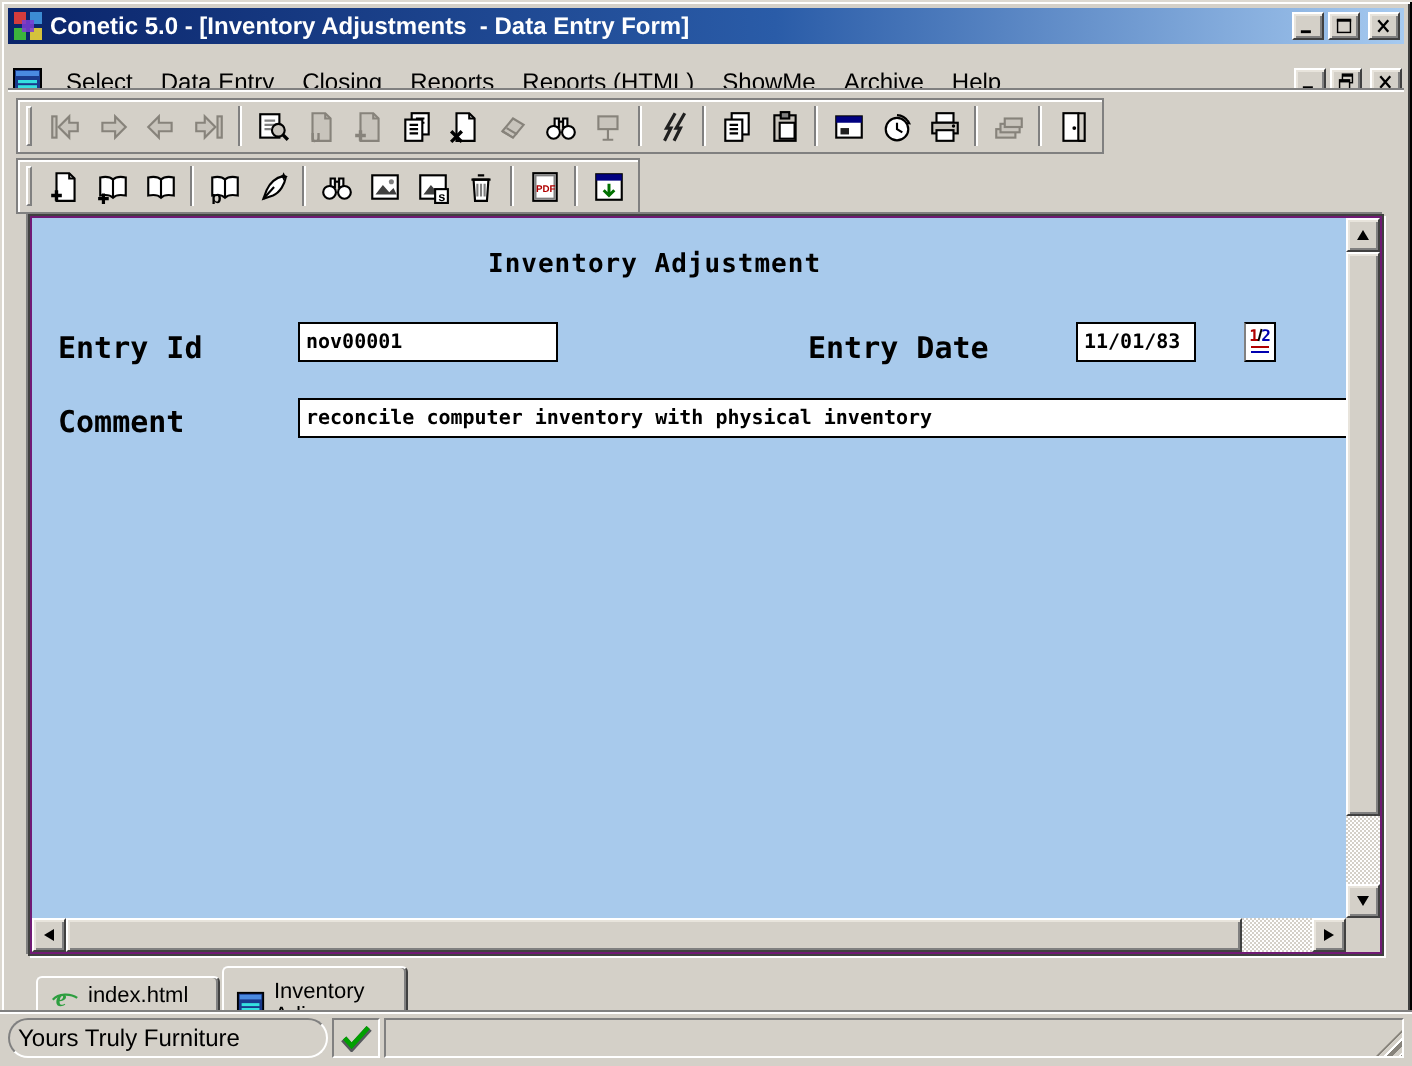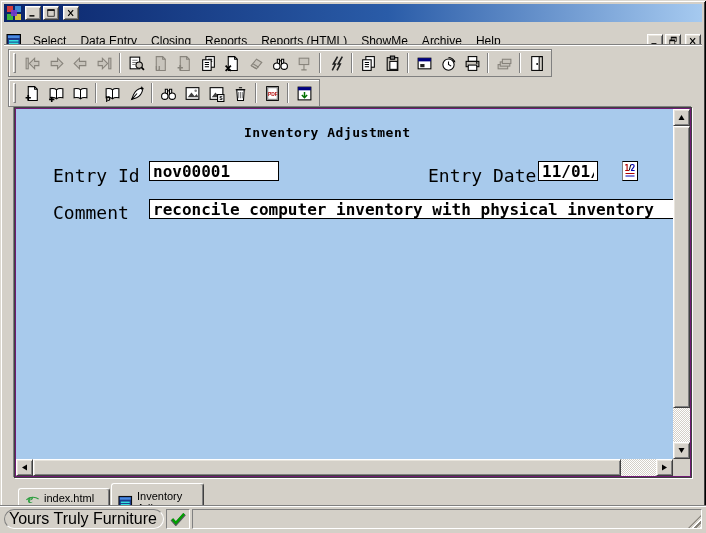--- a/index.html
+++ b/index.html
@@ -36,26 +36,26 @@
         display:flex;align-items:center;justify-content:center;cursor:default;}
   .tbtn svg{width:17px;height:17px;display:block;}
   .tsep{width:0;height:20px;border-left:1px solid #808080;border-right:1px solid #fff;margin:0 3px;}
   
   .client{position:absolute;left:4px;top:107px;right:4px;height:374px;background:#D4D0C8;}
   .docwin{position:absolute;left:10px;top:0;width:678px;height:371px;background:#701a75;
           border:1px solid #404040;box-shadow:-1px -1px 0 #808080,1px 1px 0 #fff;}
   .formarea{position:absolute;left:1px;top:1px;right:18px;bottom:18px;background:#A8CAEC;overflow:hidden;}
   .ftitle{position:absolute;left:228px;top:16px;font-family:"DejaVu Sans Mono","Liberation Mono",monospace;
           font-size:13px;font-weight:bold;letter-spacing:.5px;white-space:pre;}
-  .flabel{position:absolute;font-family:"DejaVu Sans Mono","Liberation Mono",monospace;font-size:18px;font-weight:normal;white-space:pre;margin-left:24px;}
+  .flabel{position:absolute;font-family:"DejaVu Sans Mono","Liberation Mono",monospace;font-size:15px;font-weight:bold;white-space:pre;}
   .l-entryid{left:13px;top:56px;}
   .l-entrydate{left:388px;top:56px;}
   .l-comment{left:13px;top:93px;}
   .finput{position:absolute;height:20px;border:1px solid #000;background:#fff;padding:1px 3px 0 3px;
-          font-family:"DejaVu Sans Mono","Liberation Mono",monospace;font-size:16px;font-weight:bold;color:#000;}
+          font-family:"DejaVu Sans Mono","Liberation Mono",monospace;font-size:10px;font-weight:bold;color:#000;}
   .i-entryid{left:133px;top:52px;width:130px;}
   .i-entrydate{left:522px;top:52px;width:60px;}
   .i-comment{left:133px;top:90px;width:553px;}
   .datebtn{position:absolute;left:606px;top:52px;width:16px;height:20px;padding:0;background:#fff;
            border:1px solid #000;border-left:1px solid #808080;display:flex;align-items:center;justify-content:center;cursor:default;}
   .datebtn svg{width:12px;height:16px;display:block;}
   
   .dith{background:#d4d0c8;background-image:linear-gradient(45deg,#fff 25%,transparent 25%,transparent 75%,#fff 75%),
         linear-gradient(45deg,#fff 25%,transparent 25%,transparent 75%,#fff 75%);background-size:2px 2px;background-position:0 0,1px 1px;}
   .sbtn{position:absolute;width:17px;height:17px;padding:0;background:#D4D0C8;border:1px solid;border-color:#fff #404040 #404040 #fff;
@@ -79,21 +79,21 @@
   .tab{position:absolute;display:flex;align-items:center;gap:4px;padding:0 6px;font-size:11px;background:#D4D0C8;
        border:1px solid;border-color:#fff #404040 #D4D0C8 #fff;border-radius:3px 3px 0 0;cursor:default;
        box-shadow:inset -1px 0 0 #808080;}
   .tab svg{width:15px;height:15px;flex:0 0 auto;}
   .tab.inactive{left:14px;top:7px;height:20px;width:92px;}
   .tab.active{left:107px;top:2px;height:38px;width:93px;}
   
   .statuswrap{position:absolute;left:0;right:0;bottom:0;height:28px;border-top:1px solid #808080;box-shadow:inset 0 1px 0 #fff;background:#D4D0C8;}
   .statusbar{position:absolute;left:4px;right:4px;bottom:4px;height:20px;display:flex;gap:2px;}
   .spanel{border:1px solid;border-color:#808080 #fff #fff #808080;background:#D4D0C8;display:flex;align-items:center;padding:0 4px;overflow:hidden;}
-  .p1{width:160px;font-size:16px;white-space:pre;border-radius:10px;}
+  .p1{width:160px;font-size:12px;white-space:pre;border-radius:10px;}
   .p2{width:24px;justify-content:center;padding:0;}
   .p2 svg{width:18px;height:14px;}
   .p3{flex:1 1 auto;position:relative;}
   .rgrip{position:absolute;right:0;bottom:0;width:13px;height:13px;
          background:repeating-linear-gradient(135deg,transparent 0 2px,#fff 2px 3px,#87837b 3px 5px);
          clip-path:polygon(100% 0,100% 100%,0 100%);}
 </style>
 </head>
 <body>
 
@@ -102,20 +102,21 @@
   <div class="titlebar">
     <span class="app-icon">
       <svg viewBox="0 0 16 16">
           <rect x="1" y="1" width="6" height="6" fill="#d43c3c"></rect>
           <rect x="9" y="1" width="6" height="6" fill="#3c8cd4"></rect>
           <rect x="1" y="9" width="6" height="6" fill="#3cb43c"></rect>
           <rect x="9" y="9" width="6" height="6" fill="#d4c23c"></rect>
           <rect x="5" y="5" width="6" height="6" fill="#7a3cd4" opacity=".85"></rect>
         </svg>
     </span>
+    <span class="title-text">Conetic 5.0 - [Inventory Adjustments  - Data Entry Form]</span>
     <span class="caption-btns">
       <button class="cbtn">
           <svg viewBox="0 0 16 14">
             <rect x="3" y="10" width="7" height="2" fill="#000"></rect>
           </svg>
         </button>
       <button class="cbtn">
           <svg viewBox="0 0 16 14">
             <rect x="3.5" y="2.5" width="9" height="9" fill="none" stroke="#000"></rect>
             <rect x="3" y="2" width="10" height="2" fill="#000"></rect>

